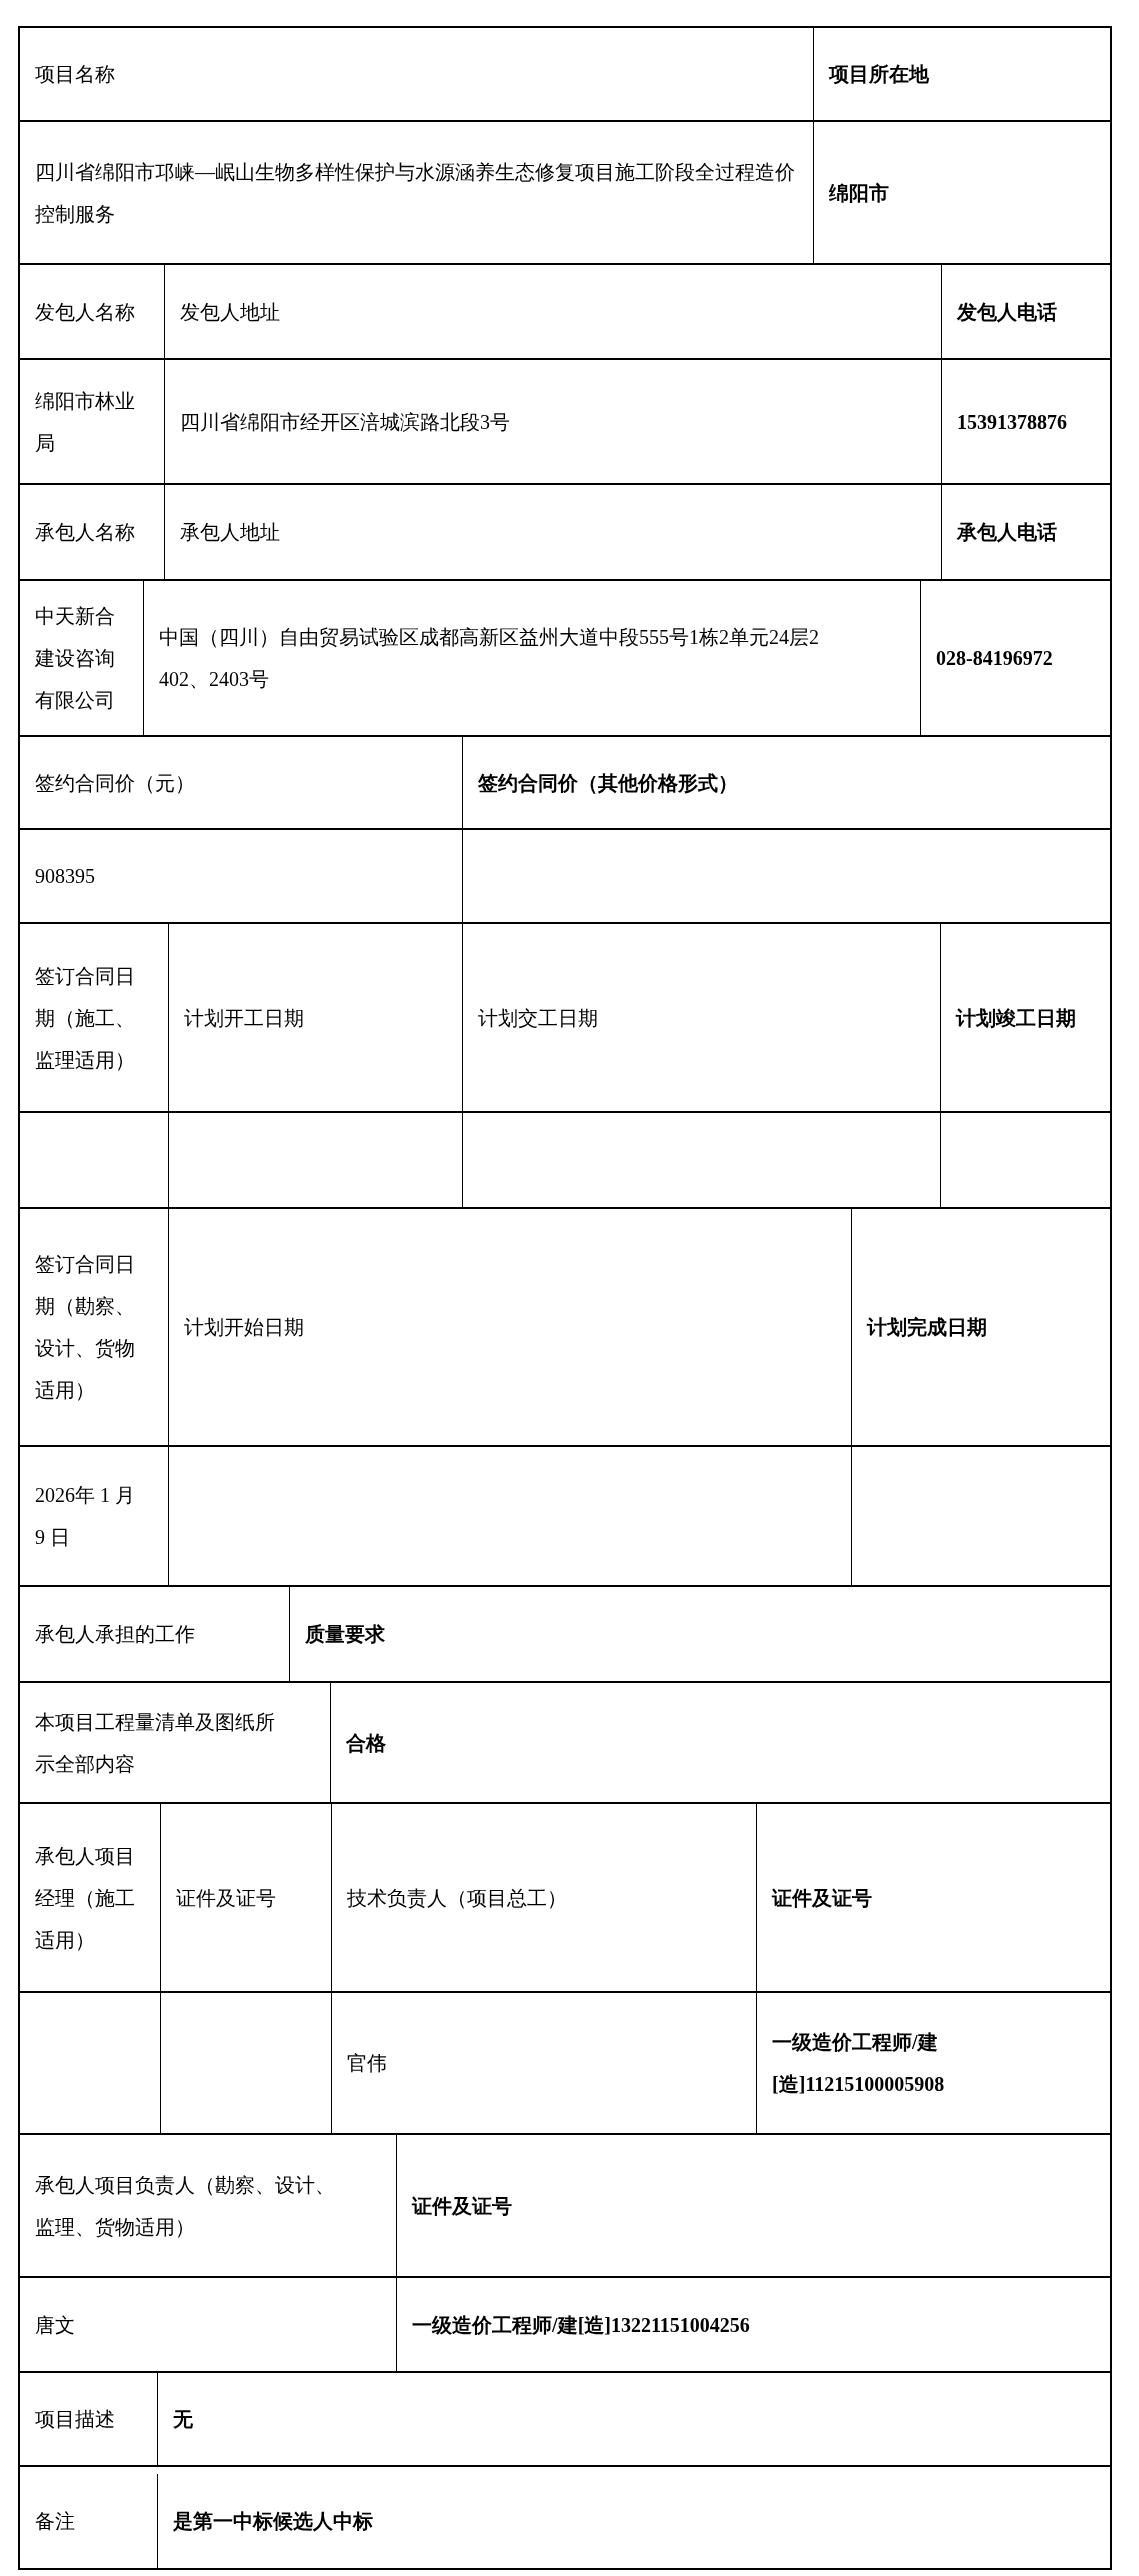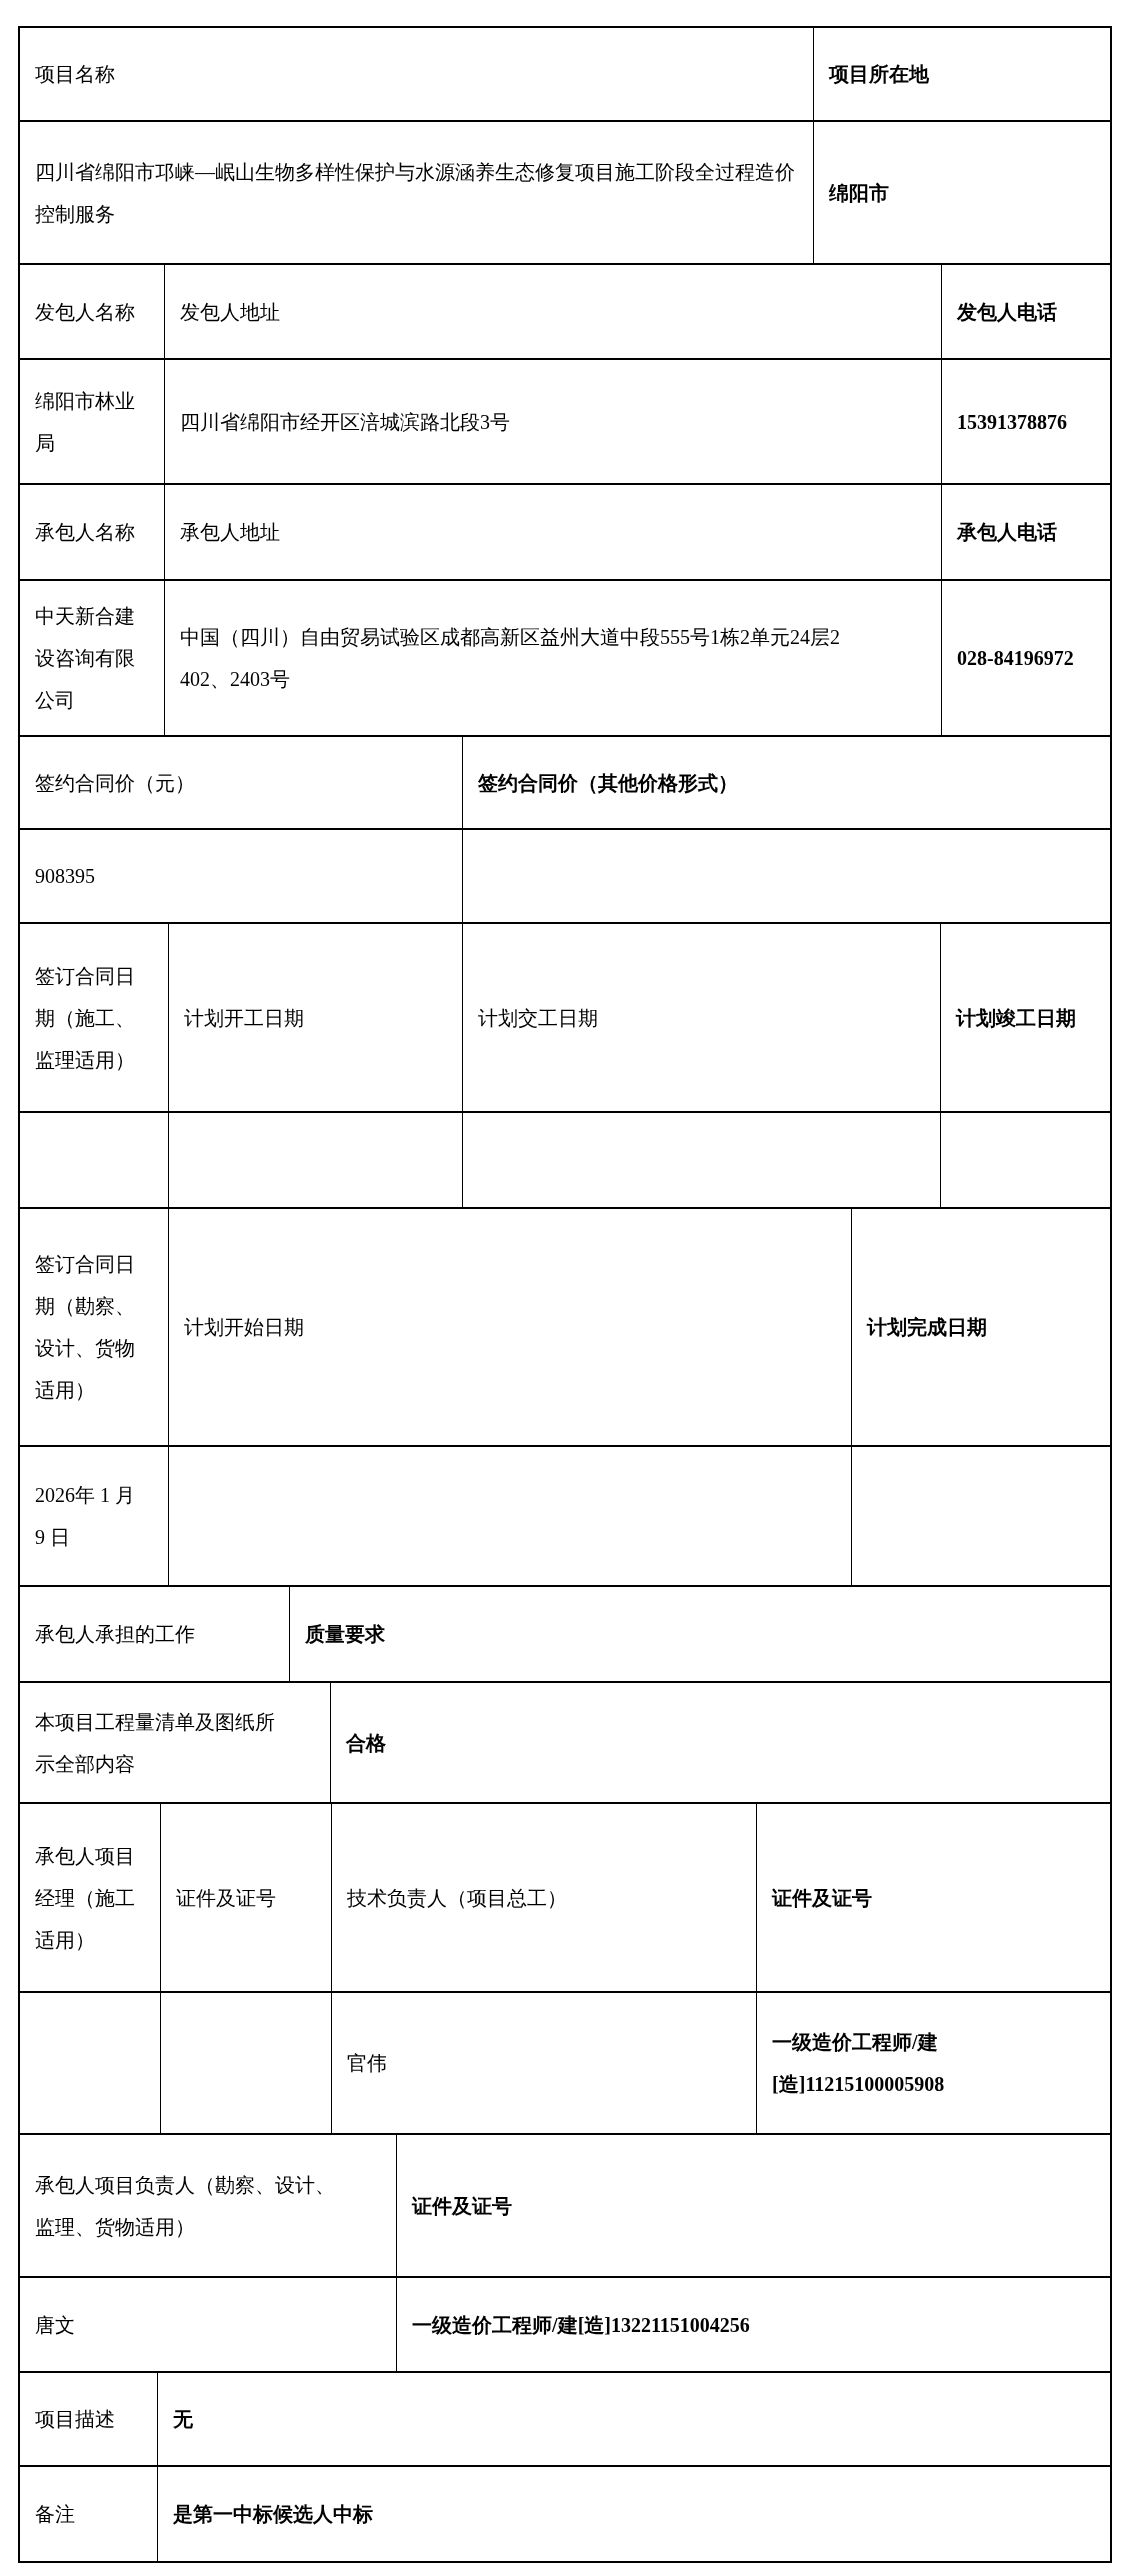--- a/index.html
+++ b/index.html
@@ -24,20 +24,21 @@
     border: 2.2px solid #000;
     border-bottom-width: 2.9px;
   }
   .row {
     display: flex;
     box-sizing: border-box;
     border-bottom: 2.9px solid #000;
   }
   .row:last-child {
     border-bottom: none;
+    margin-top: 7px;
   }
   .cell {
     box-sizing: border-box;
     border-right: 1.5px solid #000;
     display: flex;
     align-items: center;
     padding: 0 7.4px 0 14.7px;
     font-size: 20px;
     line-height: 42px;
     overflow: hidden;
@@ -81,21 +82,21 @@
       <div class="cell">15391378876</div>
     </div>
 
     <div class="row" style="height:96px">
       <div class="cell" style="width:145px">承包人名称</div>
       <div class="cell" style="width:777px">承包人地址</div>
       <div class="cell">承包人电话</div>
     </div>
 
     <div class="row" style="height:156px">
-      <div class="cell pr30" style="width:145px">中天新合建设咨询有限公司</div>
+      <div class="cell pr30" style="width:124px">中天新合建设咨询有限公司</div>
       <div class="cell pr135" style="width:777px">中国（四川）自由贸易试验区成都高新区益州大道中段555号1栋2单元24层2402、2403号</div>
       <div class="cell">028-84196972</div>
     </div>
 
     <div class="row" style="height:93px">
       <div class="cell" style="width:443px">签约合同价（元）</div>
       <div class="cell">签约合同价（其他价格形式）</div>
     </div>
 
     <div class="row" style="height:94px">

